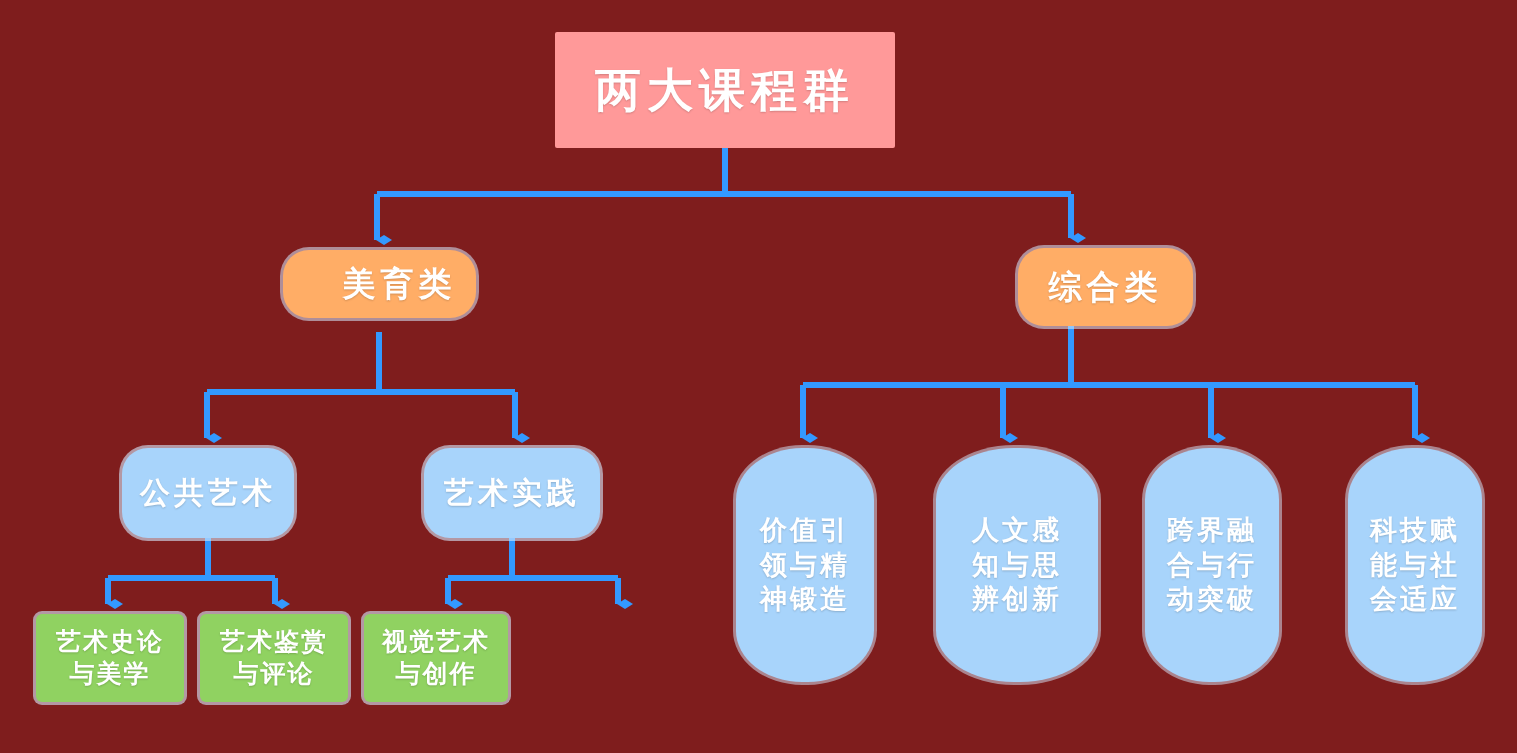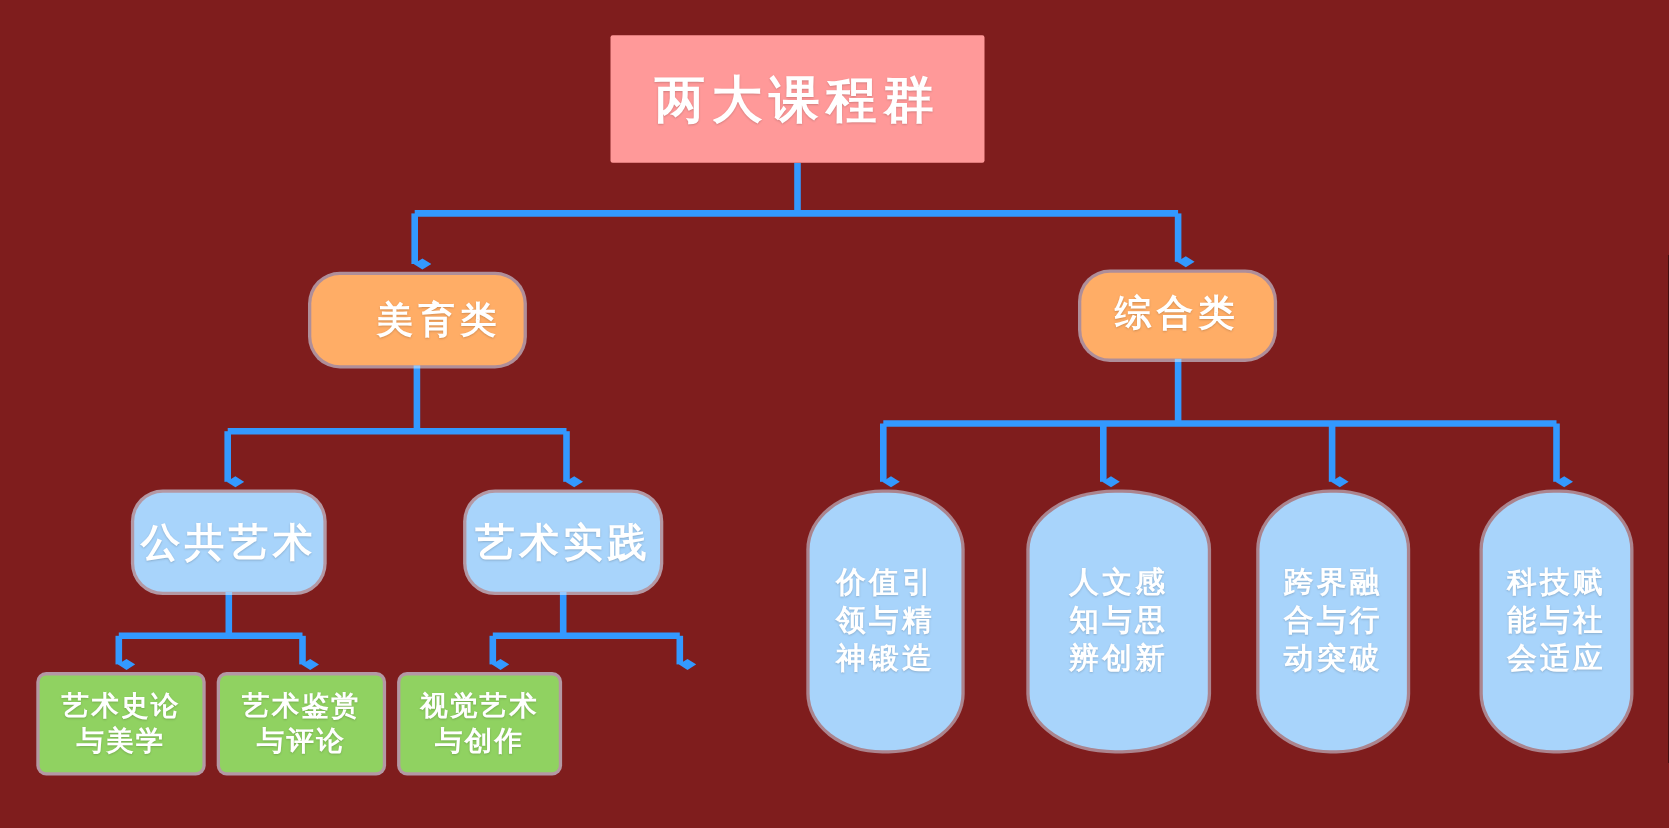--- a/index.html
+++ b/index.html
@@ -46,28 +46,28 @@
   }
 
   
   .n-cat {
     background:#ffad66;
     border-radius:26px;
     font-size:33px;
     letter-spacing:5px;
     box-shadow:0 0 0 3px rgba(215,235,255,0.55);
   }
-  .n-cat.c0 { left:283px; top:250px; width:193px; height:82px;padding-left:40px; }
-  .n-cat.c1 { left:983px; top:248px; width:175px; height:78px;font-family:Liberation Mono, monospace; }
+  .n-cat.c0 { left:283px; top:250px; width:193px; height:68px;padding-left:40px; }
+  .n-cat.c1 { left:1018px; top:248px; width:175px; height:78px; }
 
   
   .n-sub {
     background:#a8d4fb;
     border-radius:26px;
-    font-size:36px;
+    font-size:30px;
     letter-spacing:4px;
     box-shadow:0 0 0 3px rgba(215,235,255,0.6);
   }
   .n-sub.s0 { left:122px; top:448px; width:172px; height:90px; }
   .n-sub.s1 { left:424px; top:448px; width:176px; height:90px; }
 
   
   .n-leaf {
     background:#90d261;
     border-radius:6px;

